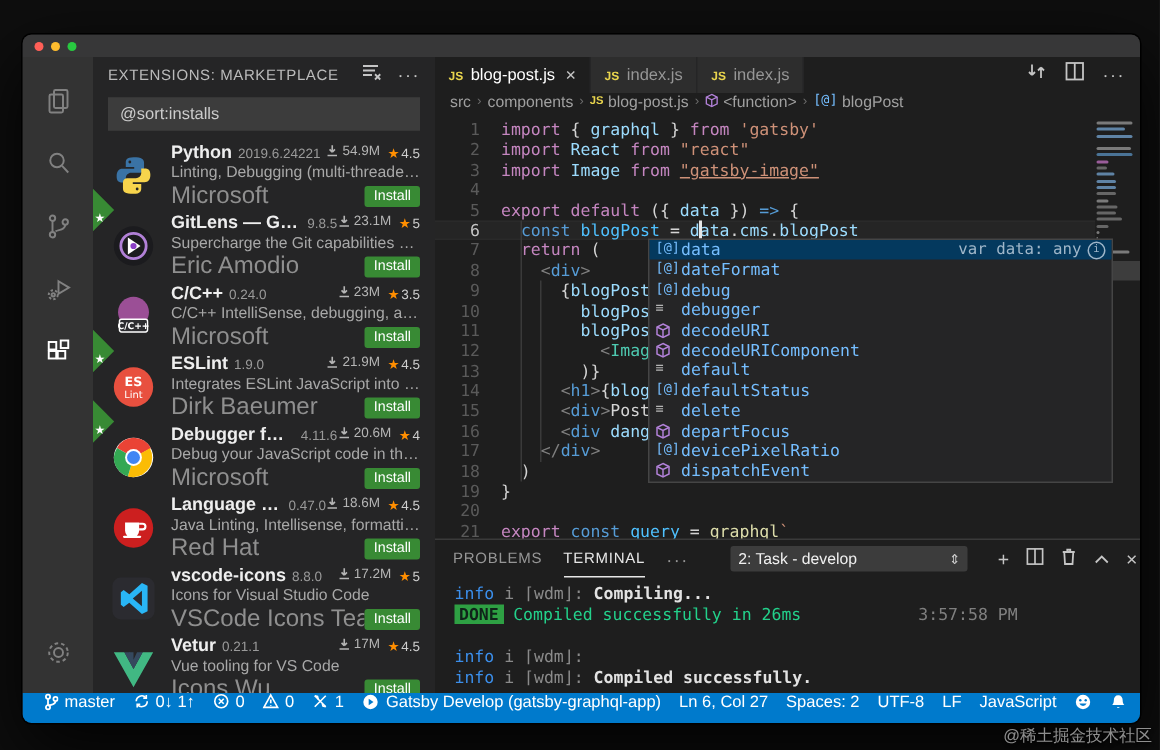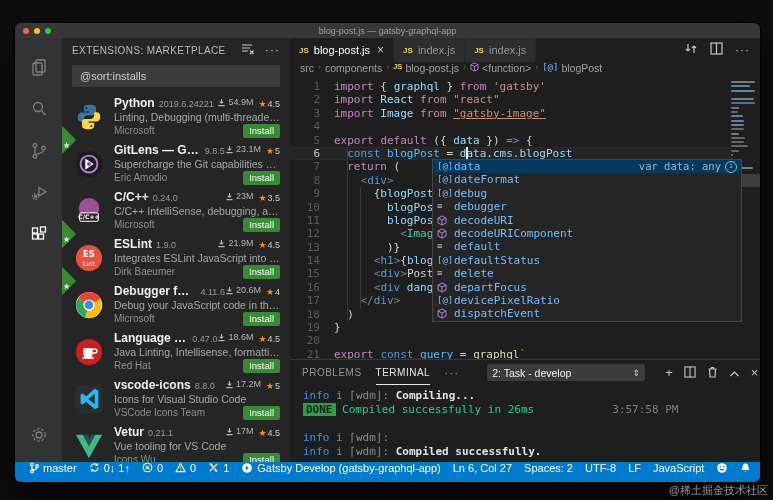--- a/index.html
+++ b/index.html
@@ -39,21 +39,21 @@
   .extline1{display:flex;align-items:baseline;white-space:nowrap}
   .extname{font-size:12px;font-weight:bold;color:#eeeeee;overflow:hidden;text-overflow:ellipsis;max-width:92px}
   .extver{font-size:9px;color:#9a9a9a;margin-left:4px}
   .extsp{flex:1}
   .extdl{font-size:9px;color:#b5b5b5;display:flex;align-items:center;gap:2px}
   .extdl svg{stroke:#b5b5b5;fill:none;stroke-width:1.2}
   .extstar{color:#ff8e00;font-size:9px;margin-left:5px}
   .extrate{font-size:9px;color:#cfcfcf;margin-left:1px}
   .extdesc{font-size:10.5px;color:#a8a8a8;white-space:nowrap;overflow:hidden;text-overflow:ellipsis;margin-top:1px}
   .extline3{display:flex;align-items:center;margin-top:1px}
-  .extauthor{font-size:10px;color:#8f8f8f;flex:1;white-space:nowrap;overflow:hidden}
+  .extauthor{font-size:16px;color:#8f8f8f;flex:1;white-space:nowrap;overflow:hidden}
   .installbtn{background:#388a34;color:#ffffff;font-size:9.5px;padding:1px 6px 2px 6px;border-radius:2px;cursor:pointer}
   .badge{position:absolute;left:-10px;top:-10px;width:20px;height:20px;background:#388a34;transform:rotate(45deg)}
   .badgestar{position:absolute;left:1px;top:1px;color:#fff;font-size:8px;z-index:2}
   
   .editorcol{flex:1;display:flex;flex-direction:column;min-width:0;background:#1e1e1e}
   .tabbar{height:24px;background:#252526;display:flex;align-items:stretch;flex:0 0 auto}
   .tab{display:flex;align-items:center;padding:0 9px;gap:5px;font-size:11px;color:#969696;
        background:#2d2d2d;border-right:1px solid #252526;cursor:pointer}
   .tab.active{background:#1e1e1e;color:#ffffff}
   .jsbadge{color:#e8d44d;font-size:8px;font-weight:bold}
@@ -132,21 +132,20 @@
 <body>
 
 <div class="window">
 
   <div class="titlebar">
     <div class="traffic">
       <div class="dot r"></div>
       <div class="dot y"></div>
       <div class="dot g"></div>
     </div>
-    <div class="wtitle">blog-post.js — gatsby-graphql-app</div>
   </div>
 
   <div class="main">
     <div class="activitybar">
       <div class="abar-item">
         <svg width="22" height="22" viewBox="0 0 22 22">
             <rect x="8" y="4" width="9" height="12" rx="1"></rect>
             <rect x="5" y="7" width="9" height="12" rx="1"></rect>
           </svg>
       </div>

